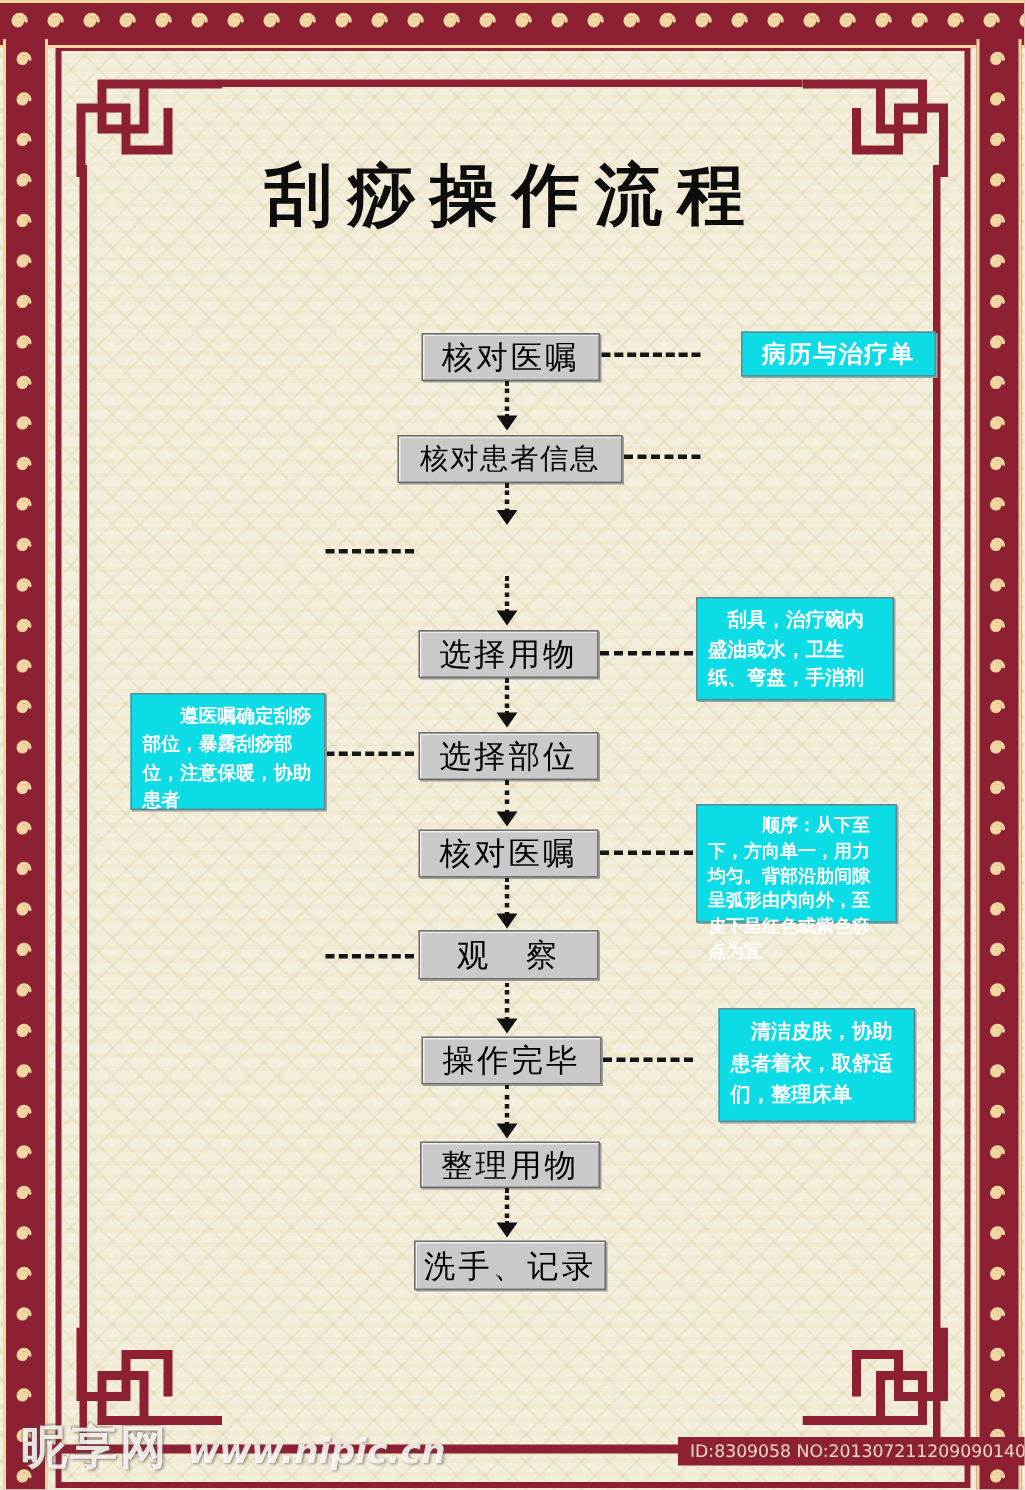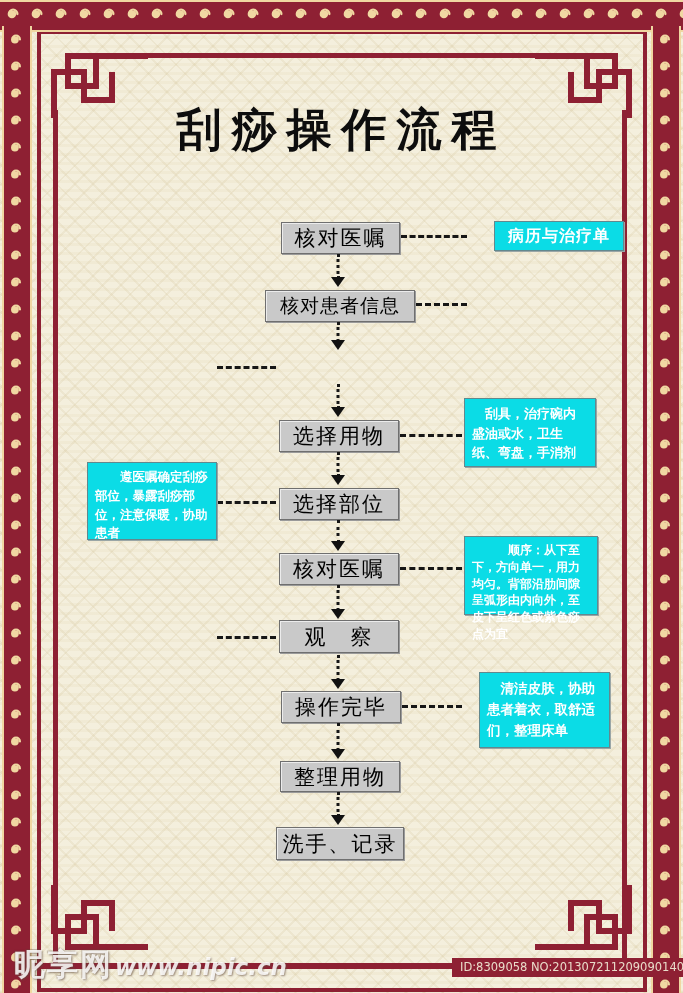--- a/index.html
+++ b/index.html
@@ -49,21 +49,21 @@
   .connector{position:absolute;height:0;border-top:3px dashed #161616;z-index:2;}
   
   .ann{position:absolute;background:#0bdce6;border:1px solid #62888e;color:#fff;
     font-weight:bold;box-shadow:1px 1px 0 #9aa6a6;z-index:2;line-height:1.5;}
   .ann-line{display:flex;align-items:center;justify-content:center;font-size:16px;letter-spacing:1px;}
   .ann-para{padding:5px 7px;font-size:12.5px;}
   .ind1{text-indent:1em;}
   .ind2{text-indent:2em;}
   .ind3{text-indent:3em;}
   
-  .wm{position:absolute;left:14px;top:944px;display:flex;align-items:baseline;gap:2px;z-index:5;}
+  .wm{position:absolute;left:14px;top:944px;display:flex;align-items:baseline;gap:12px;z-index:5;}
   .wm .site{font-size:31px;font-weight:bold;color:rgba(255,255,255,.85);
     text-shadow:1px 1px 2px rgba(96,74,60,.65), -1px -1px 1px rgba(96,74,60,.35);letter-spacing:2px;}
   .wm .url{font-size:23px;font-weight:bold;font-style:italic;color:rgba(255,255,255,.85);
     text-shadow:1px 1px 2px rgba(96,74,60,.6);}
   .id-tag{position:absolute;left:452px;top:958px;background:#8e2033;color:#e9dcc9;
     font-size:11.5px;padding:2px 8px 3px;white-space:nowrap;z-index:4;}
 </style>
 </head>
 <body>
 

